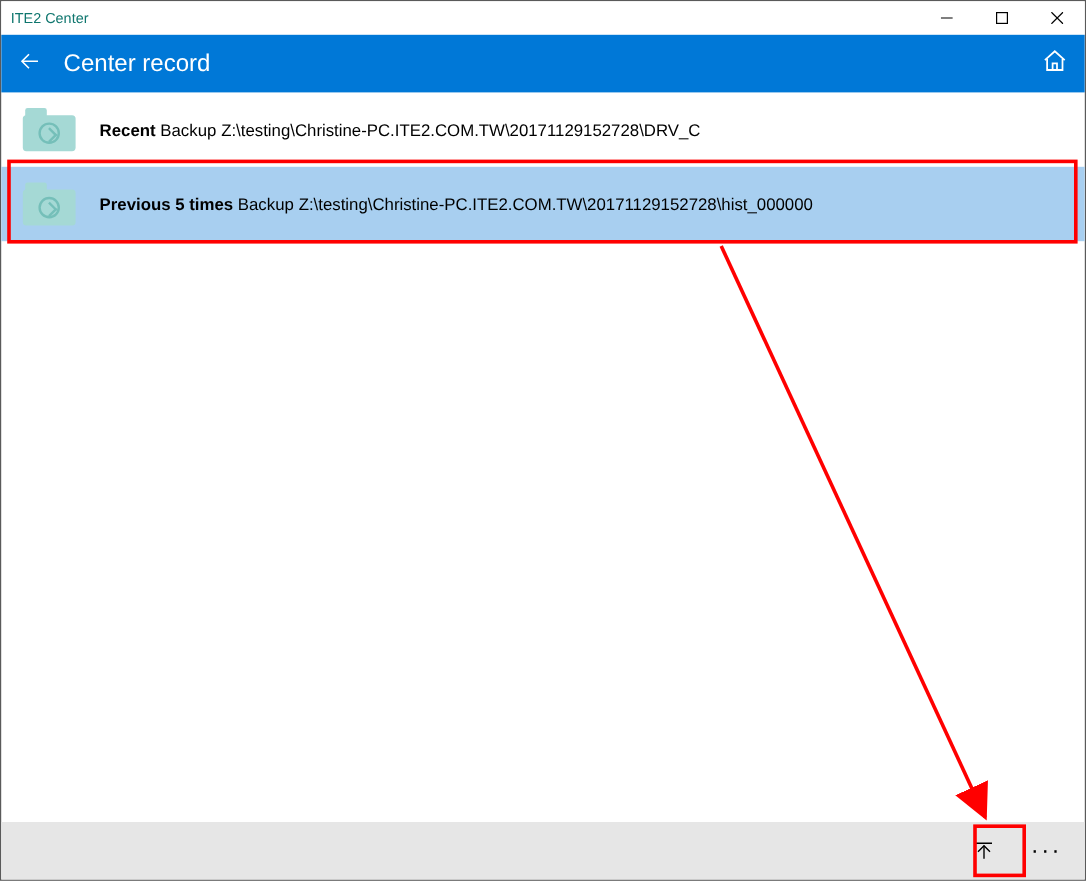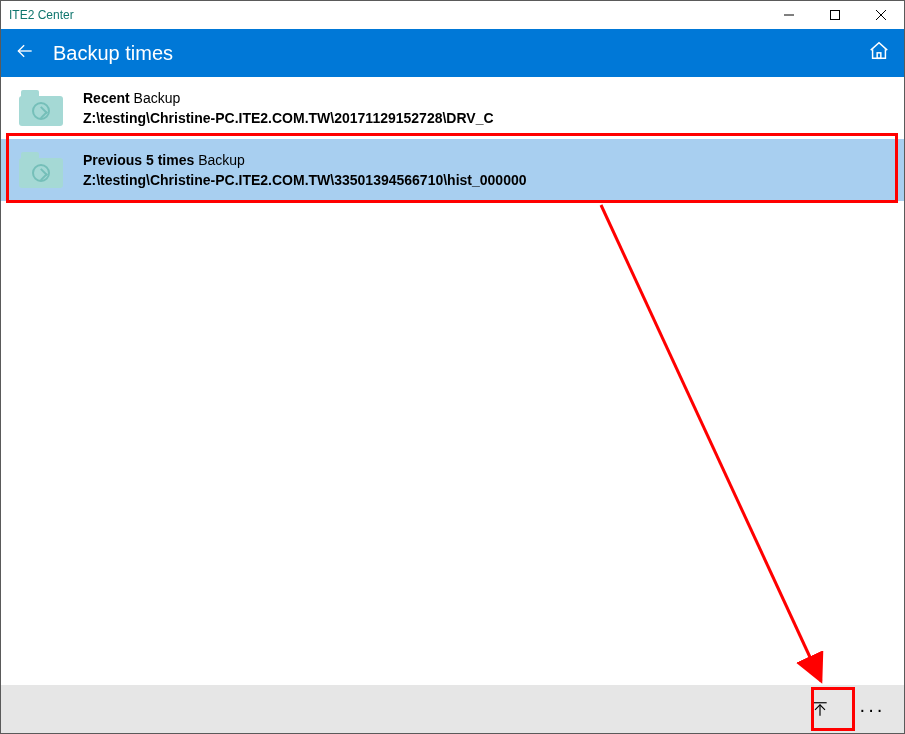--- a/index.html
+++ b/index.html
@@ -21,24 +21,24 @@
 
   
   .list { position: relative; }
   .list-item { display: flex; align-items: center; padding: 10px 18px; gap: 20px; min-height: 62px; }
   .list-item.selected { background: #a8cff0; }
   .folder-icon { width: 44px; height: 36px; position: relative; flex-shrink: 0; }
   .folder-tab { position: absolute; top: 0; left: 2px; width: 18px; height: 8px; background: #a5d9d5; border-radius: 2px 2px 0 0; }
   .folder-body { position: absolute; top: 6px; left: 0; right: 0; bottom: 0; background: #a5d9d5; border-radius: 3px; }
   .folder-inner { position: absolute; width: 18px; height: 18px; border: 2px solid #75bfb9; border-radius: 50%; left: 13px; top: 12px; display:flex; align-items:center; justify-content:center;}
   .folder-inner::after { content:""; width:7px; height:7px; border: 2px solid #75bfb9; border-left:none; border-bottom:none; transform: rotate(45deg); position:absolute; left:3px; top:4px;}
-  .item-text { display: flex; flex-direction: column; gap: 4px; }
+  .item-text { display: flex; flex-direction: row; gap: 4px; }
   .item-title { font-size: 14px; color: #000; }
   .item-title .bold { font-weight: 600; }
-  .item-path { font-size: 14px; color: #000; font-weight: bold; }
+  .item-path { font-size: 14px; color: #000; }
 
   
   .command-bar { position: absolute; left: 0; right: 0; bottom: 0; height: 48px; background: #e6e6e6; display: flex; align-items: center; justify-content: flex-end; padding-right: 10px; gap: 8px; }
   .cmd-btn { width: 44px; height: 44px; display: flex; align-items: center; justify-content: center; }
   .cmd-btn svg { width: 20px; height: 20px; stroke: #000; fill: none; stroke-width: 1.4; }
   .cmd-more { font-size: 20px; letter-spacing: 2px; color: #000; width: 44px; text-align: center; }
 
   
   .anno-box { position: absolute; border: 3px solid #ff0000; pointer-events: none; }
   .anno-arrow { position: absolute; pointer-events: none; }
@@ -69,21 +69,21 @@
 </div>
 
 <div class="header">
   <div class="header-left">
     <span class="back-arrow">
       <svg viewBox="0 0 24 24">
           <line x1="20" y1="12" x2="4" y2="12"></line>
           <polyline points="11,5 4,12 11,19"></polyline>
         </svg>
     </span>
-    <span class="header-title">Backup times</span>
+    <span class="header-title">Center record</span>
   </div>
   <span class="home-icon">
     <svg viewBox="0 0 24 24">
         <path d="M3 11 L12 3 L21 11"></path>
         <path d="M5 10 V20 H19 V10"></path>
         <rect x="10" y="14" width="4" height="6"></rect>
       </svg>
   </span>
 </div>
 
@@ -107,21 +107,21 @@
     <div class="folder-icon">
       <div class="folder-tab"></div>
         <div class="folder-body"></div>
         <div class="folder-inner"></div>
     </div>
     <div class="item-text">
       <div class="item-title">
         <span class="bold">Previous 5 times</span>
         <span>Backup</span>
       </div>
-      <div class="item-path">Z:\testing\Christine-PC.ITE2.COM.TW\33501394566710\hist_000000</div>
+      <div class="item-path">Z:\testing\Christine-PC.ITE2.COM.TW\20171129152728\hist_000000</div>
     </div>
   </div>
 </div>
 
 <div class="command-bar">
   <div class="cmd-btn">
     <svg viewBox="0 0 24 24">
         <line x1="4" y1="4.5" x2="20" y2="4.5"></line>
         <line x1="12" y1="20" x2="12" y2="7"></line>
         <polyline points="6,13 12,7 18,13"></polyline>

